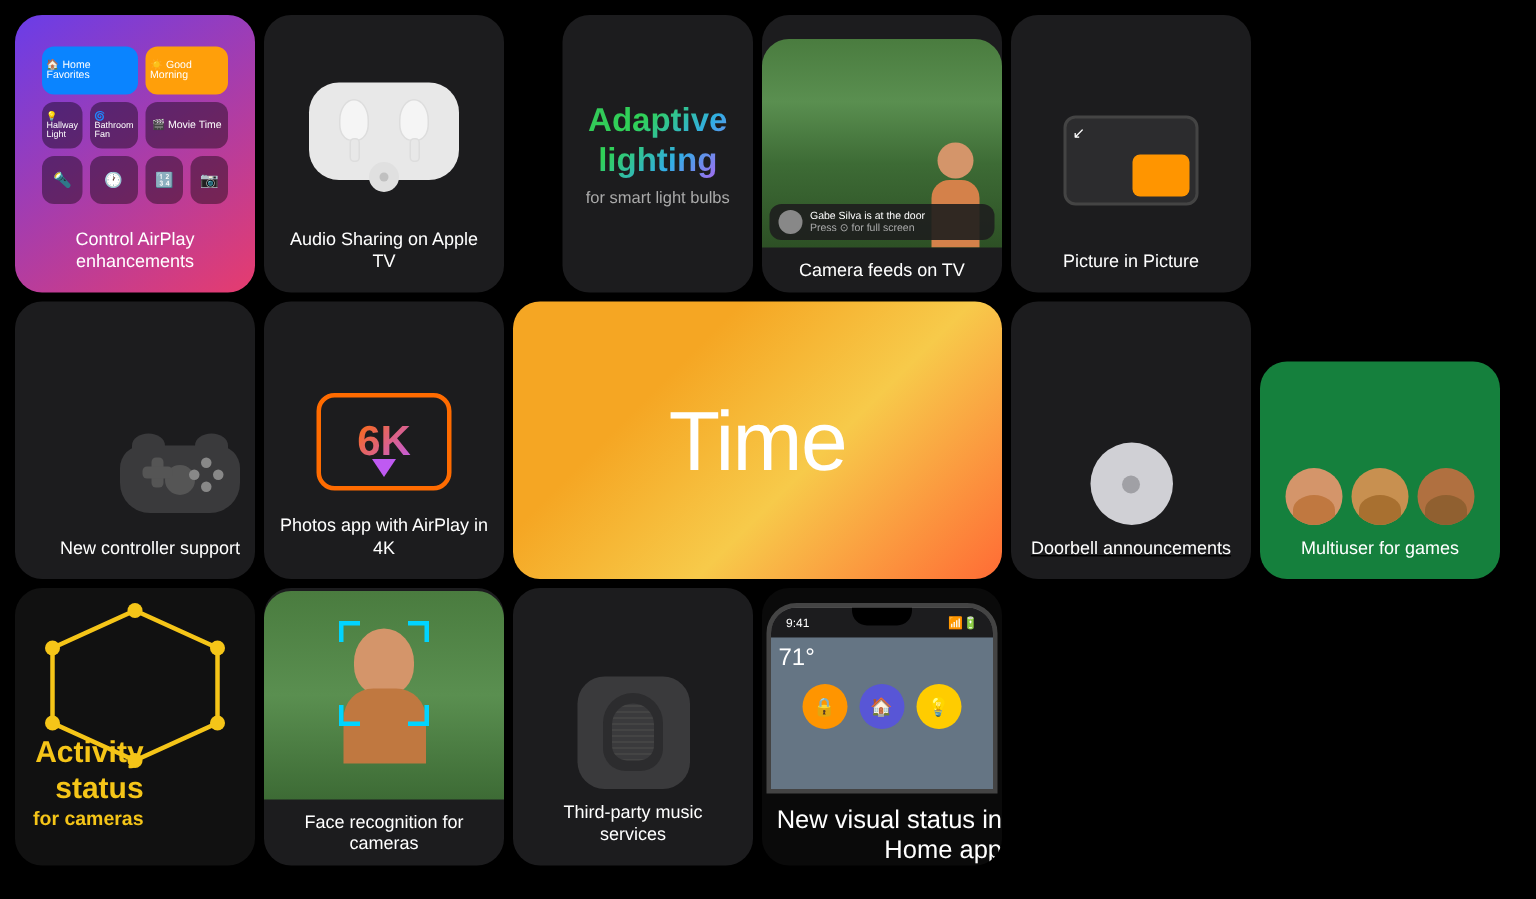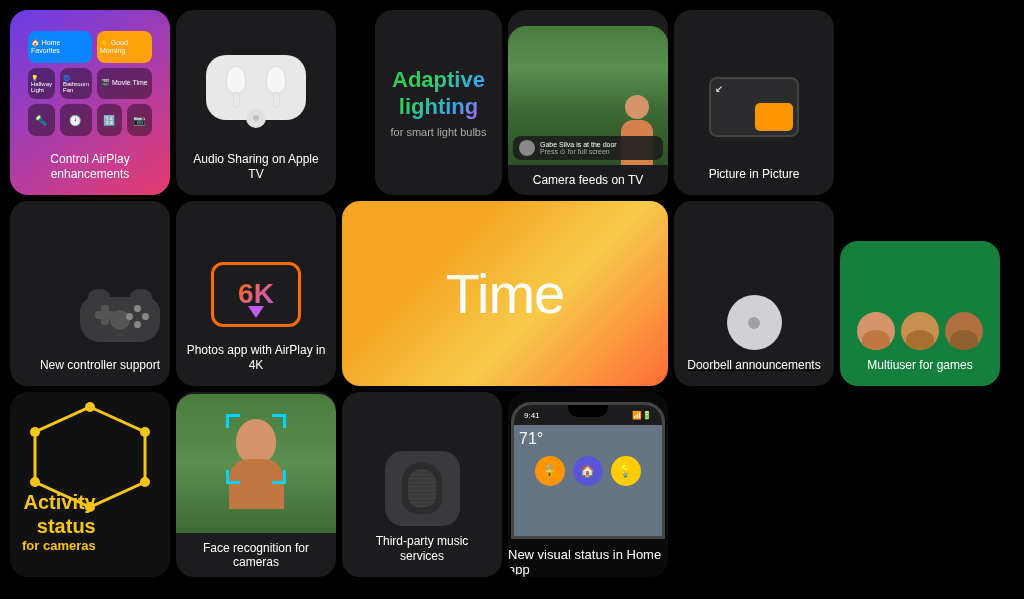--- a/index.html
+++ b/index.html
@@ -700,21 +700,21 @@
         </div>
         <div class="phone-content">
           <div class="phone-temp">71°</div>
           <div class="phone-icons-row">
             <div class="phone-icon-circle" style="background:#ff9500;">🔒</div>
             <div class="phone-icon-circle" style="background:#5856d6;">🏠</div>
             <div class="phone-icon-circle" style="background:#ffcc00;">💡</div>
           </div>
         </div>
       </div>
-      <div style="color:#fff;font-size:13px;text-align:left;margin-top:8px;">New visual status in Home app</div>
+      <div style="color:#fff;font-size:17px;text-align:right;margin-top:8px;">New visual status in Home app</div>
     </div>
   </div>
 
 </div>
 
 <style>
   
 </style>
 
 </body></html>

